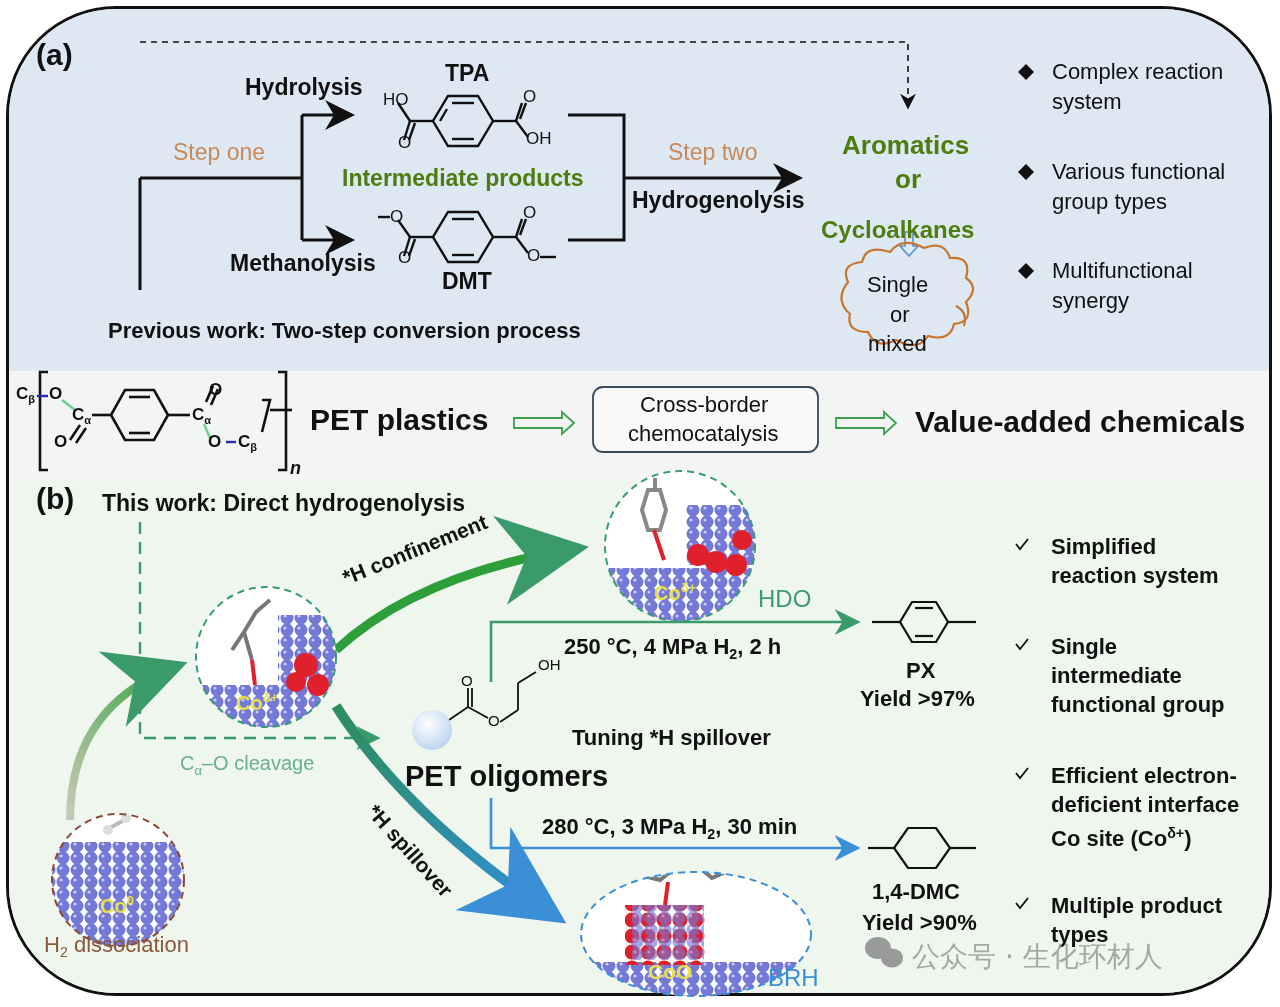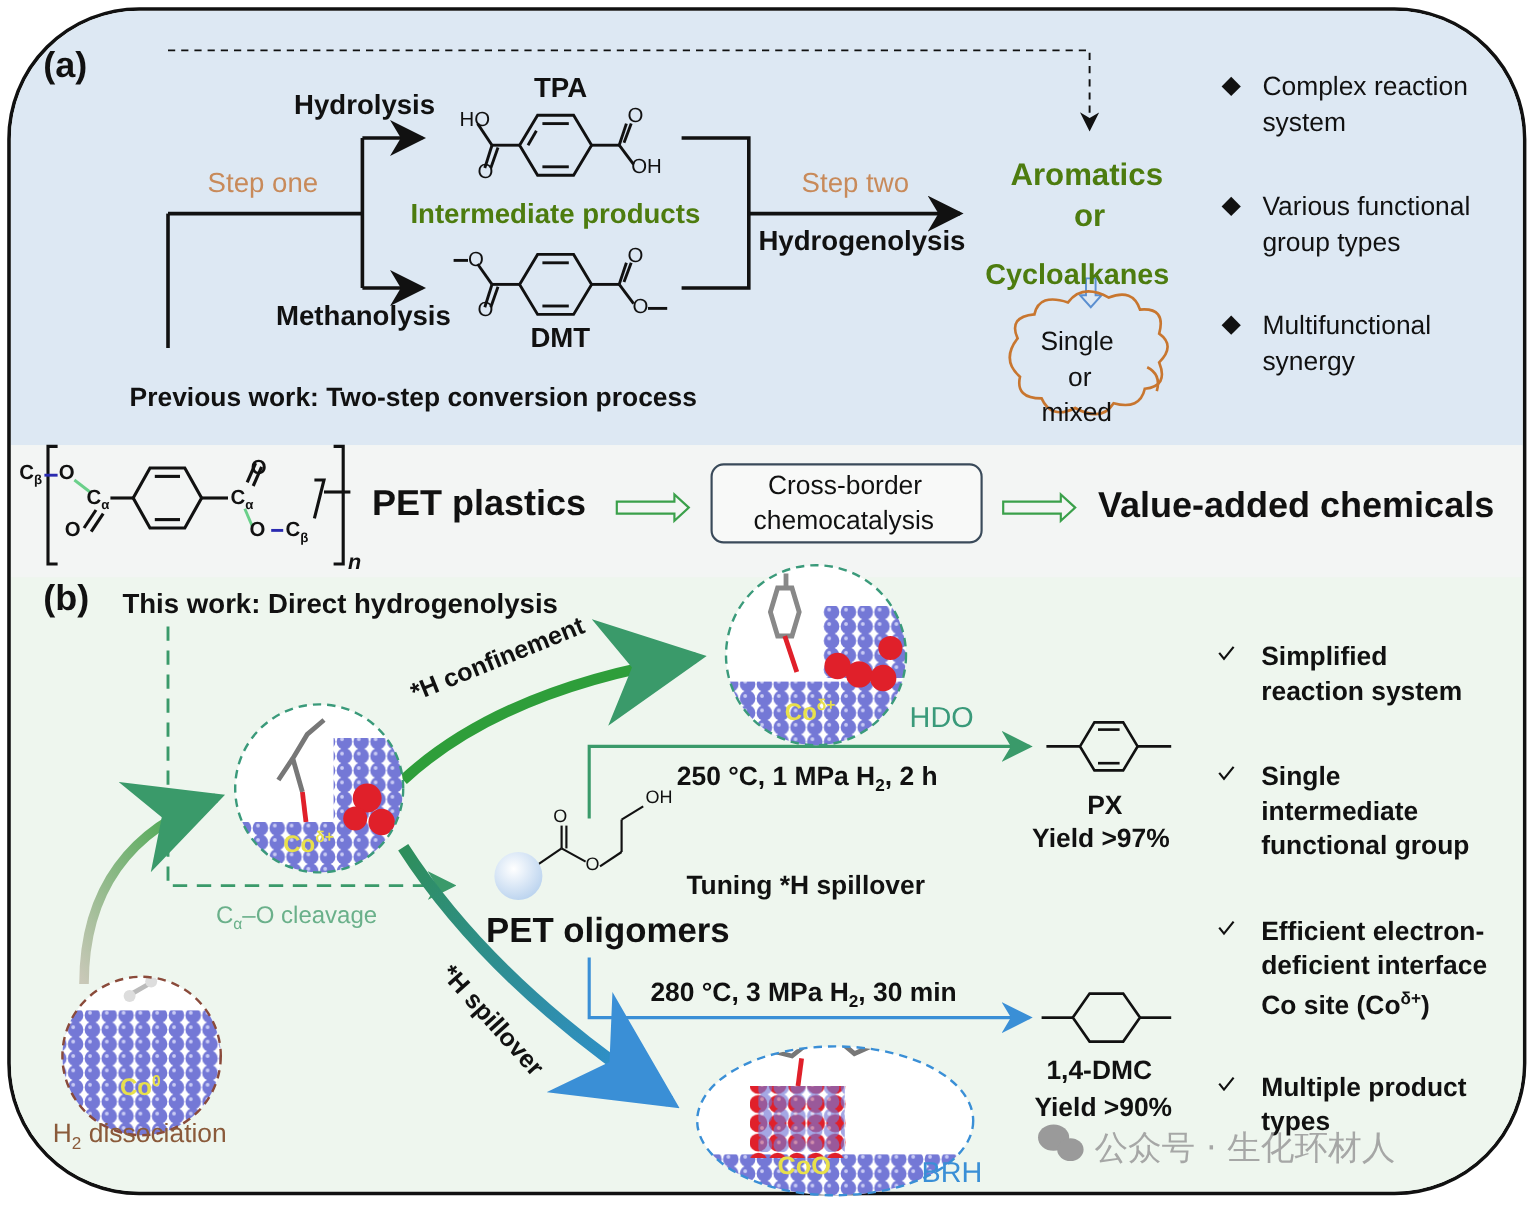--- a/index.html
+++ b/index.html
@@ -313,21 +313,21 @@
 <div class="t b" style="left:654px;top:580px;font-size:20px;color:#e8e04a;"><span>Co</span><sup>δ+</sup></div>
 <div class="t b" style="left:100px;top:893px;font-size:20px;color:#e8e04a;"><span>Co</span><sup>0</sup></div>
 <div class="t b" style="left:648px;top:960px;font-size:21px;color:#e8e04a;">CoO</div>
 <div class="t" style="left:758px;top:585px;font-size:24px;color:#3a9a7a;">HDO</div>
 <div class="t" style="left:768px;top:964px;font-size:24px;color:#3a8fd6;">BRH</div>
 <div class="t" style="left:538px;top:656px;font-size:15px;">OH</div>
 <div class="t" style="left:461px;top:672px;font-size:15px;">O</div>
 <div class="t" style="left:488px;top:712px;font-size:15px;">O</div>
 <div class="t b" style="left:405px;top:760px;font-size:29px;">PET oligomers</div>
 <div class="t b" style="left:572px;top:725px;font-size:22px;">Tuning *H spillover</div>
-<div class="t b" style="left:564px;top:634px;font-size:22px;"><span>250 °C, 1 MPa H</span><sub>2</sub><span>, 2 h</span></div>
+<div class="t b" style="left:564px;top:634px;font-size:22px;"><span>250 °C, 4 MPa H</span><sub>2</sub><span>, 2 h</span></div>
 <div class="t b" style="left:542px;top:814px;font-size:22px;"><span>280 °C, 3 MPa H</span><sub>2</sub><span>, 30 min</span></div>
 <div class="t b" style="left:906px;top:658px;font-size:22px;">PX</div>
 <div class="t b" style="left:860px;top:686px;font-size:22px;">Yield &gt;97%</div>
 <div class="t b" style="left:872px;top:879px;font-size:22px;">1,4-DMC</div>
 <div class="t b" style="left:862px;top:910px;font-size:22px;">Yield &gt;90%</div>
 
 <div class="t chk" style="left:1051px;top:532px;">
   <div>Simplified</div>
   <div>reaction system</div>
 </div>

